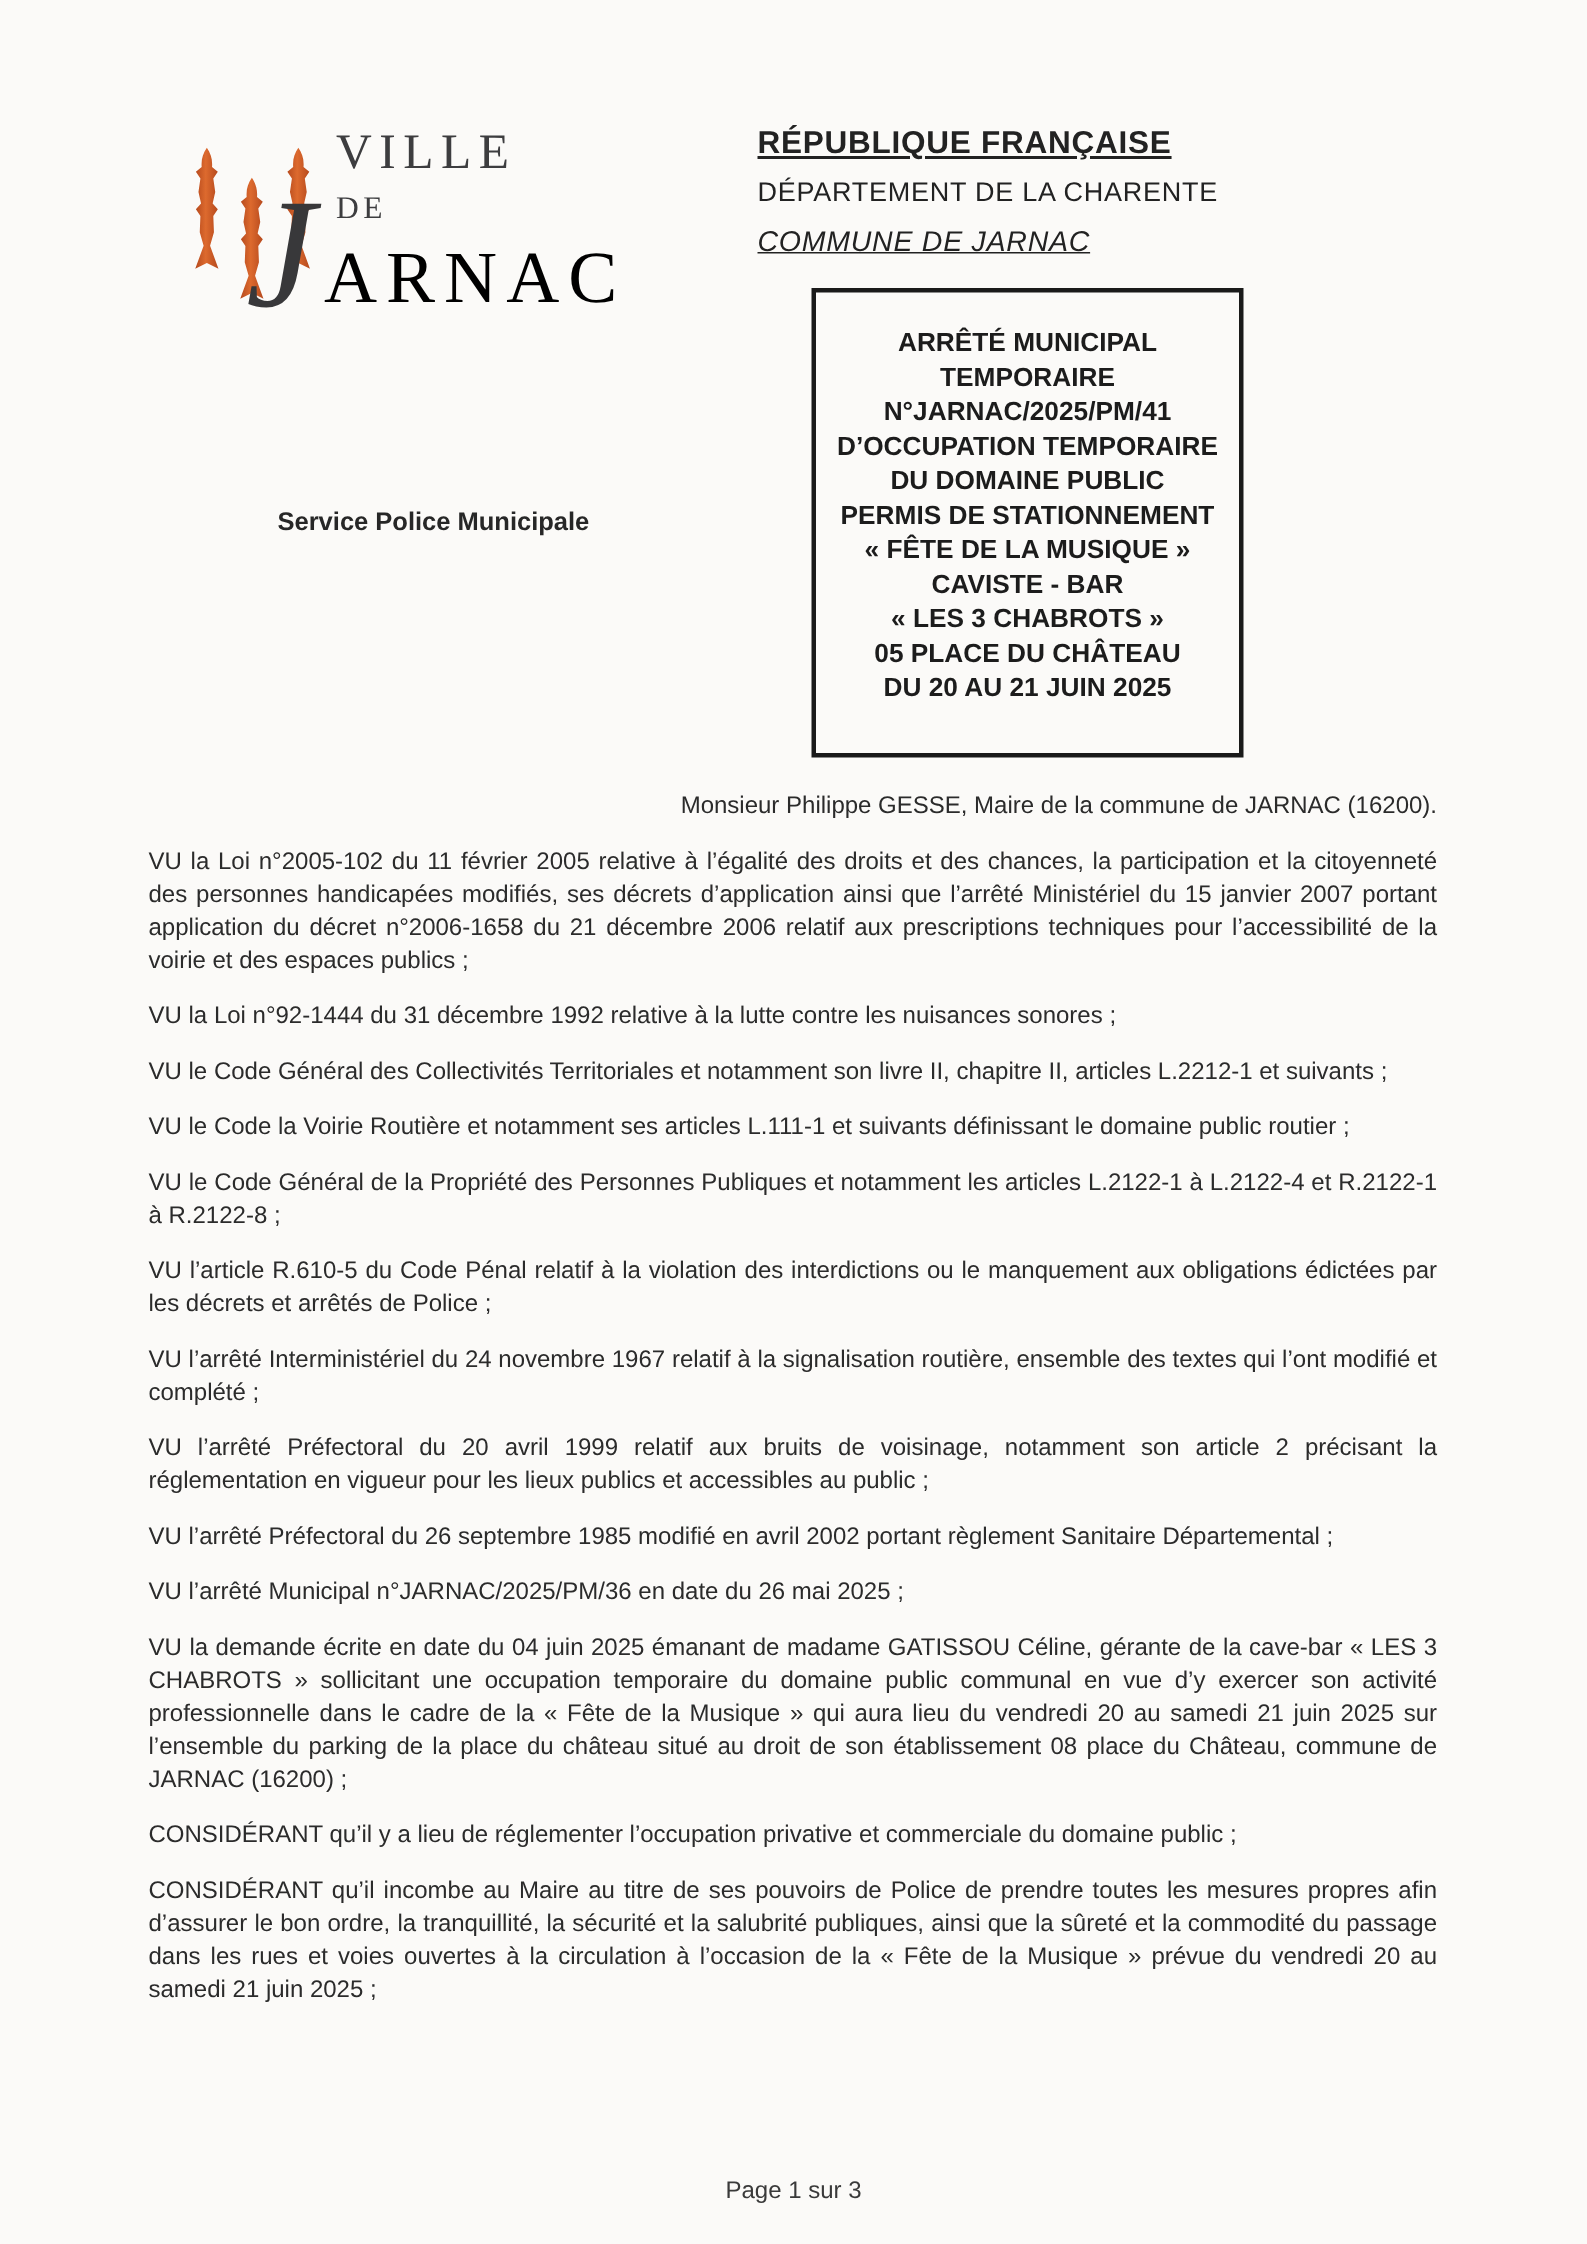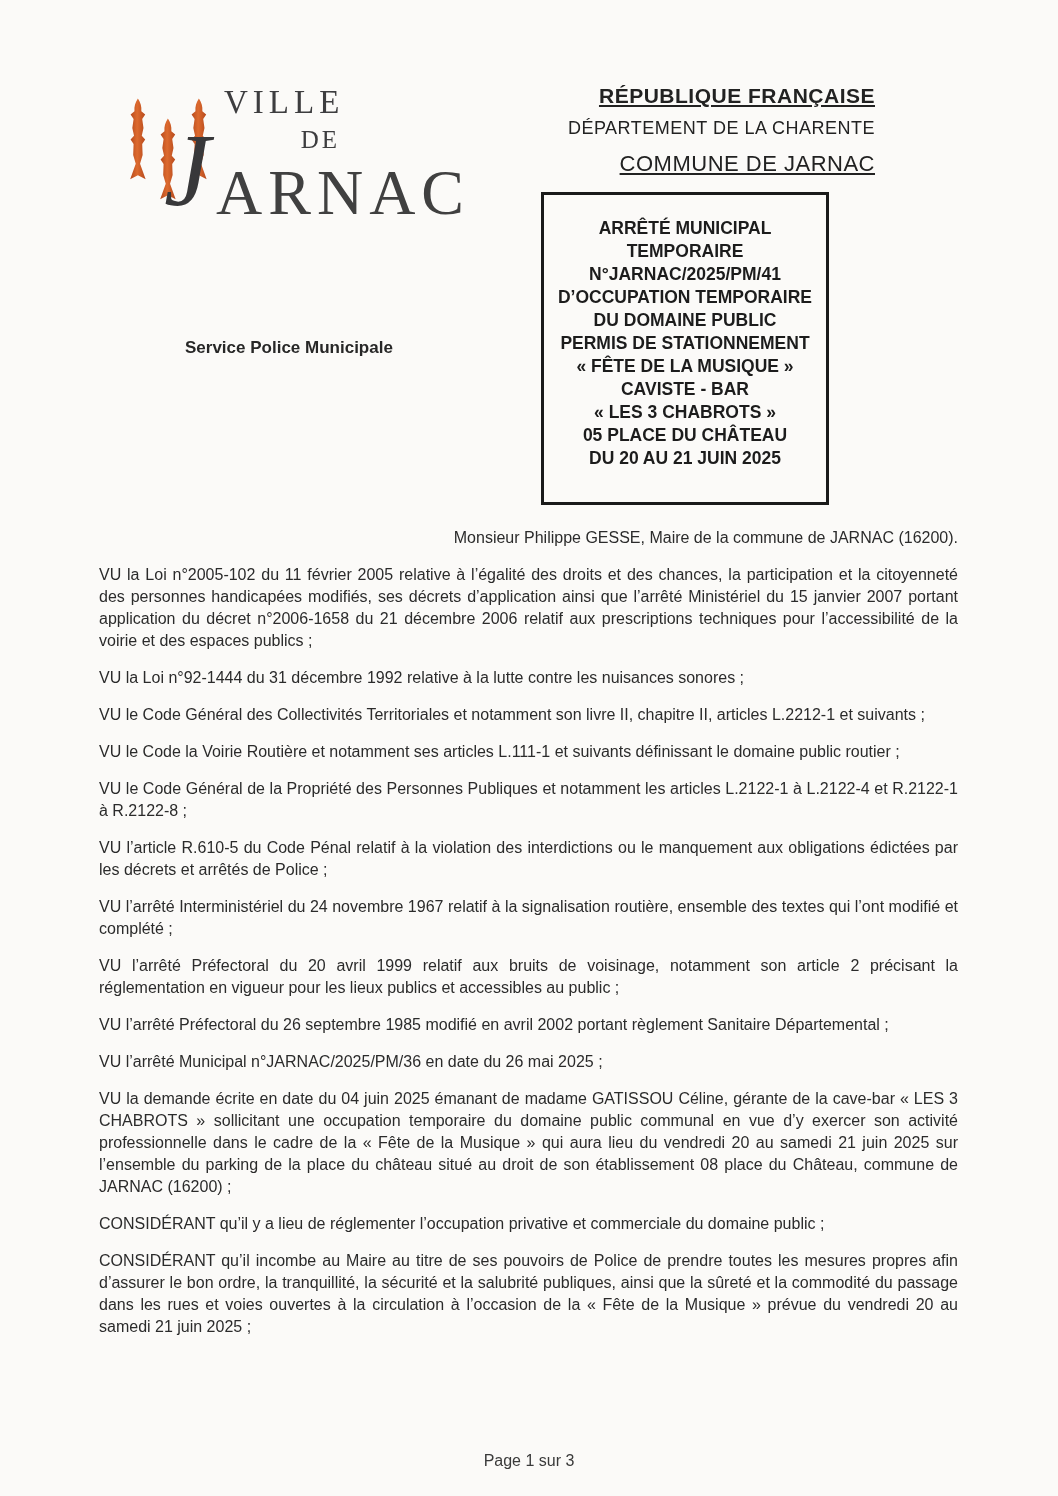--- a/index.html
+++ b/index.html
@@ -10,29 +10,29 @@
     background:#fbfaf8;
     overflow:hidden;
     color:#2b2b2b;
     font-family:"Liberation Sans", sans-serif;
   }
 
   
   .logo-fish { position:absolute; left:125px; top:96px; }
   .wm { position:absolute; color:#3d3d3f; font-family:"Liberation Serif", serif; }
   .wm-ville  { left:224px; top:84px;  width:116px; text-align:right; font-size:33px; letter-spacing:5px; }
-  .wm-de     { left:224px; top:126px; width:116px; text-align:right; font-size:25px; letter-spacing:3px; }
+  .wm-de     { left:224px; top:126px; width:116px; text-align:left; font-size:21px; letter-spacing:3px; }
   .wm-j      { left:164px; top:118px; font-size:104px; font-style:italic; line-height:1; color:#38383a; }
-  .wm-arnac  { left:216px; top:156px; font-size:64px; letter-spacing:6px; color:#404040; }
+  .wm-arnac  { left:216px; top:156px; font-size:49px; letter-spacing:6px; color:#000000; }
 
   
-  .hdr-right { position:absolute; left:505px; top:84px; width:370px; text-align:right; color:#222; }
+  .hdr-right { position:absolute; left:505px; top:84px; width:370px; text-align:left; color:#222; }
   .hdr-rep { font-size:21px; font-weight:bold; text-decoration:underline; letter-spacing:0.5px; }
   .hdr-dep { font-size:18px; margin-top:10px; letter-spacing:0.5px; }
-  .hdr-com { font-size:22px; margin-top:12px; text-decoration:underline; letter-spacing:0.5px; }
+  .hdr-com { font-size:19px; margin-top:12px; text-decoration:underline; letter-spacing:0.5px;font-style:italic; }
 
   
   .title-box {
     position:absolute; left:541px; top:192px; width:288px; height:313px;
     border:3px solid #1a1a1a; box-sizing:border-box;
     padding-top:22px;
     text-align:center; color:#1c1c1c;
     font-weight:bold; font-size:17.5px; line-height:23px;
   }
 

